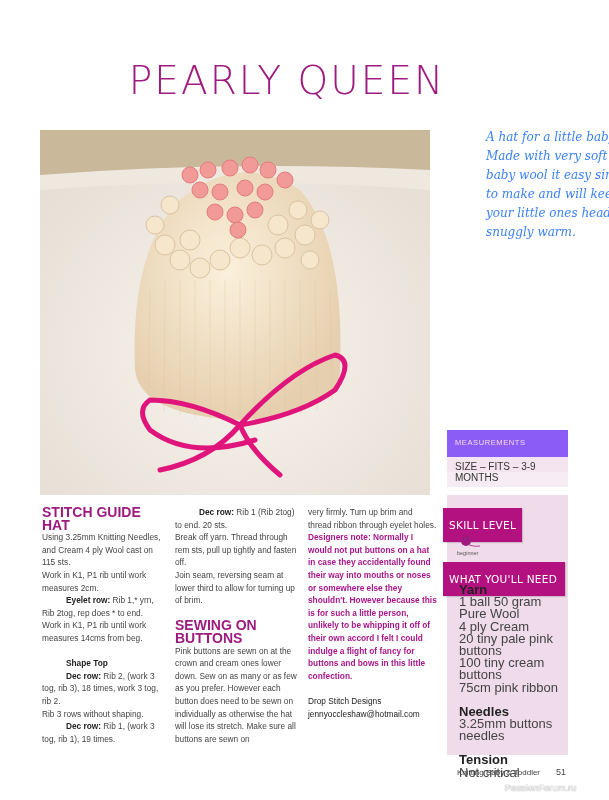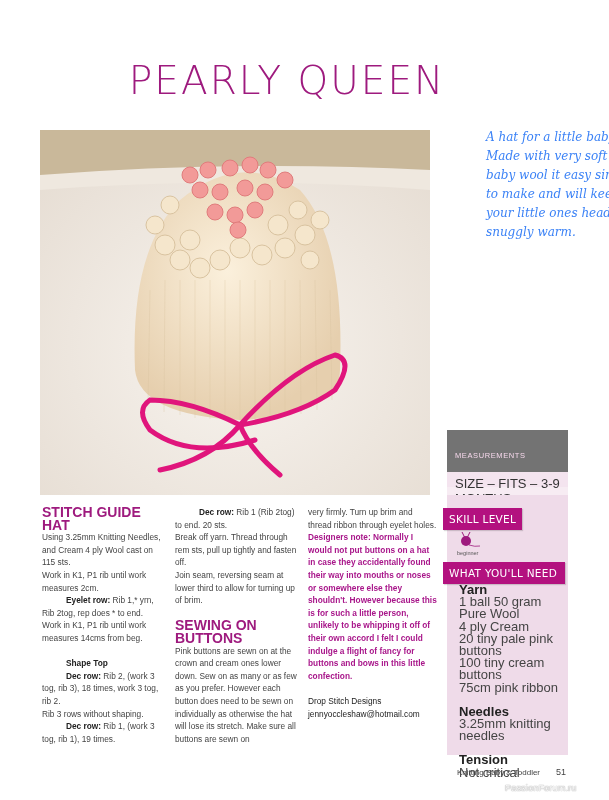--- a/index.html
+++ b/index.html
@@ -21,36 +21,36 @@
   .intro {
     position: absolute; left: 440px; top: 128px; width: 160px;
     font-family: "DejaVu Serif", serif; font-style: italic;
     font-size: 12px; line-height: 19px; color: #3b82f6; margin-left: 46px;
   }
 
   .meas {
     position: absolute; left: 447px; top: 430px; width: 121px;
   }
   .meas-head {
-    background: #737373; color: #f6d8ec; font-size: 7.5px; letter-spacing: 0.6px;
-    padding: 21px 8px; height: 27px;
+    background: #8b5cf6; color: #f6d8ec; font-size: 7.5px; letter-spacing: 0.6px;
+    padding: 8px 8px; height: 27px;
   }
   .meas-row {
-    background: #f4e4ef; font-size: 13px; color: #333; padding: 4px 8px; height: 15px;
+    background: #f4e4ef; font-size: 10px; color: #333; padding: 4px 8px; height: 15px;
   }
   .meas-row2 { background: #f7ecf3; height: 15px; }
 
   .side {
     position: absolute; left: 447px; top: 495px; width: 121px; height: 260px;
     background: #efdbe9;
   }
   .tag {
     position: absolute; background: #b3117f; color: #ffffff;
     font-family: "DejaVu Sans", sans-serif; font-size: 10.5px; letter-spacing: 0.3px;
-    padding: 5px 6px; box-shadow: 1px 1px 1px rgba(0,0,0,0.15);
+    padding: 11px 6px; box-shadow: 1px 1px 1px rgba(0,0,0,0.15);
   }
   .tag-skill { left: 443px; top: 508px; }
   .tag-need { left: 443px; top: 562px; width: 122px; }
   .skill-icon { position: absolute; left: 455px; top: 530px; width: 26px; height: 20px; }
   .skill-label { position: absolute; left: 457px; top: 550px; font-size: 5.5px; color: #555; }
 
   .need {
     position: absolute; left: 459px; top: 584px; width: 108px;
     font-size: 13px; line-height: 12.2px; color: #444;
   }
@@ -174,21 +174,21 @@
 
 <div class="need">
   <div class="h">Yarn</div>
   <div>1 ball 50 gram Pure Wool</div>
   <div>4 ply Cream</div>
   <div>20 tiny pale pink buttons</div>
   <div>100 tiny cream buttons</div>
   <div>75cm pink ribbon</div>
   <div class="gap"></div>
   <div class="h">Needles</div>
-  <div>3.25mm knitting needles</div>
+  <div>3.25mm buttons needles</div>
   <div class="gap"></div>
   <div class="h">Tension</div>
   <div>Not critical</div>
 </div>
 
 <div class="col col1">
   <div class="hd">STITCH GUIDE</div>
   <div class="hd">HAT</div>
   <div>Using 3.25mm Knitting Needles, and Cream 4 ply Wool cast on 115 sts.</div>
   <div>Work in K1, P1 rib until work measures 2cm.</div>

